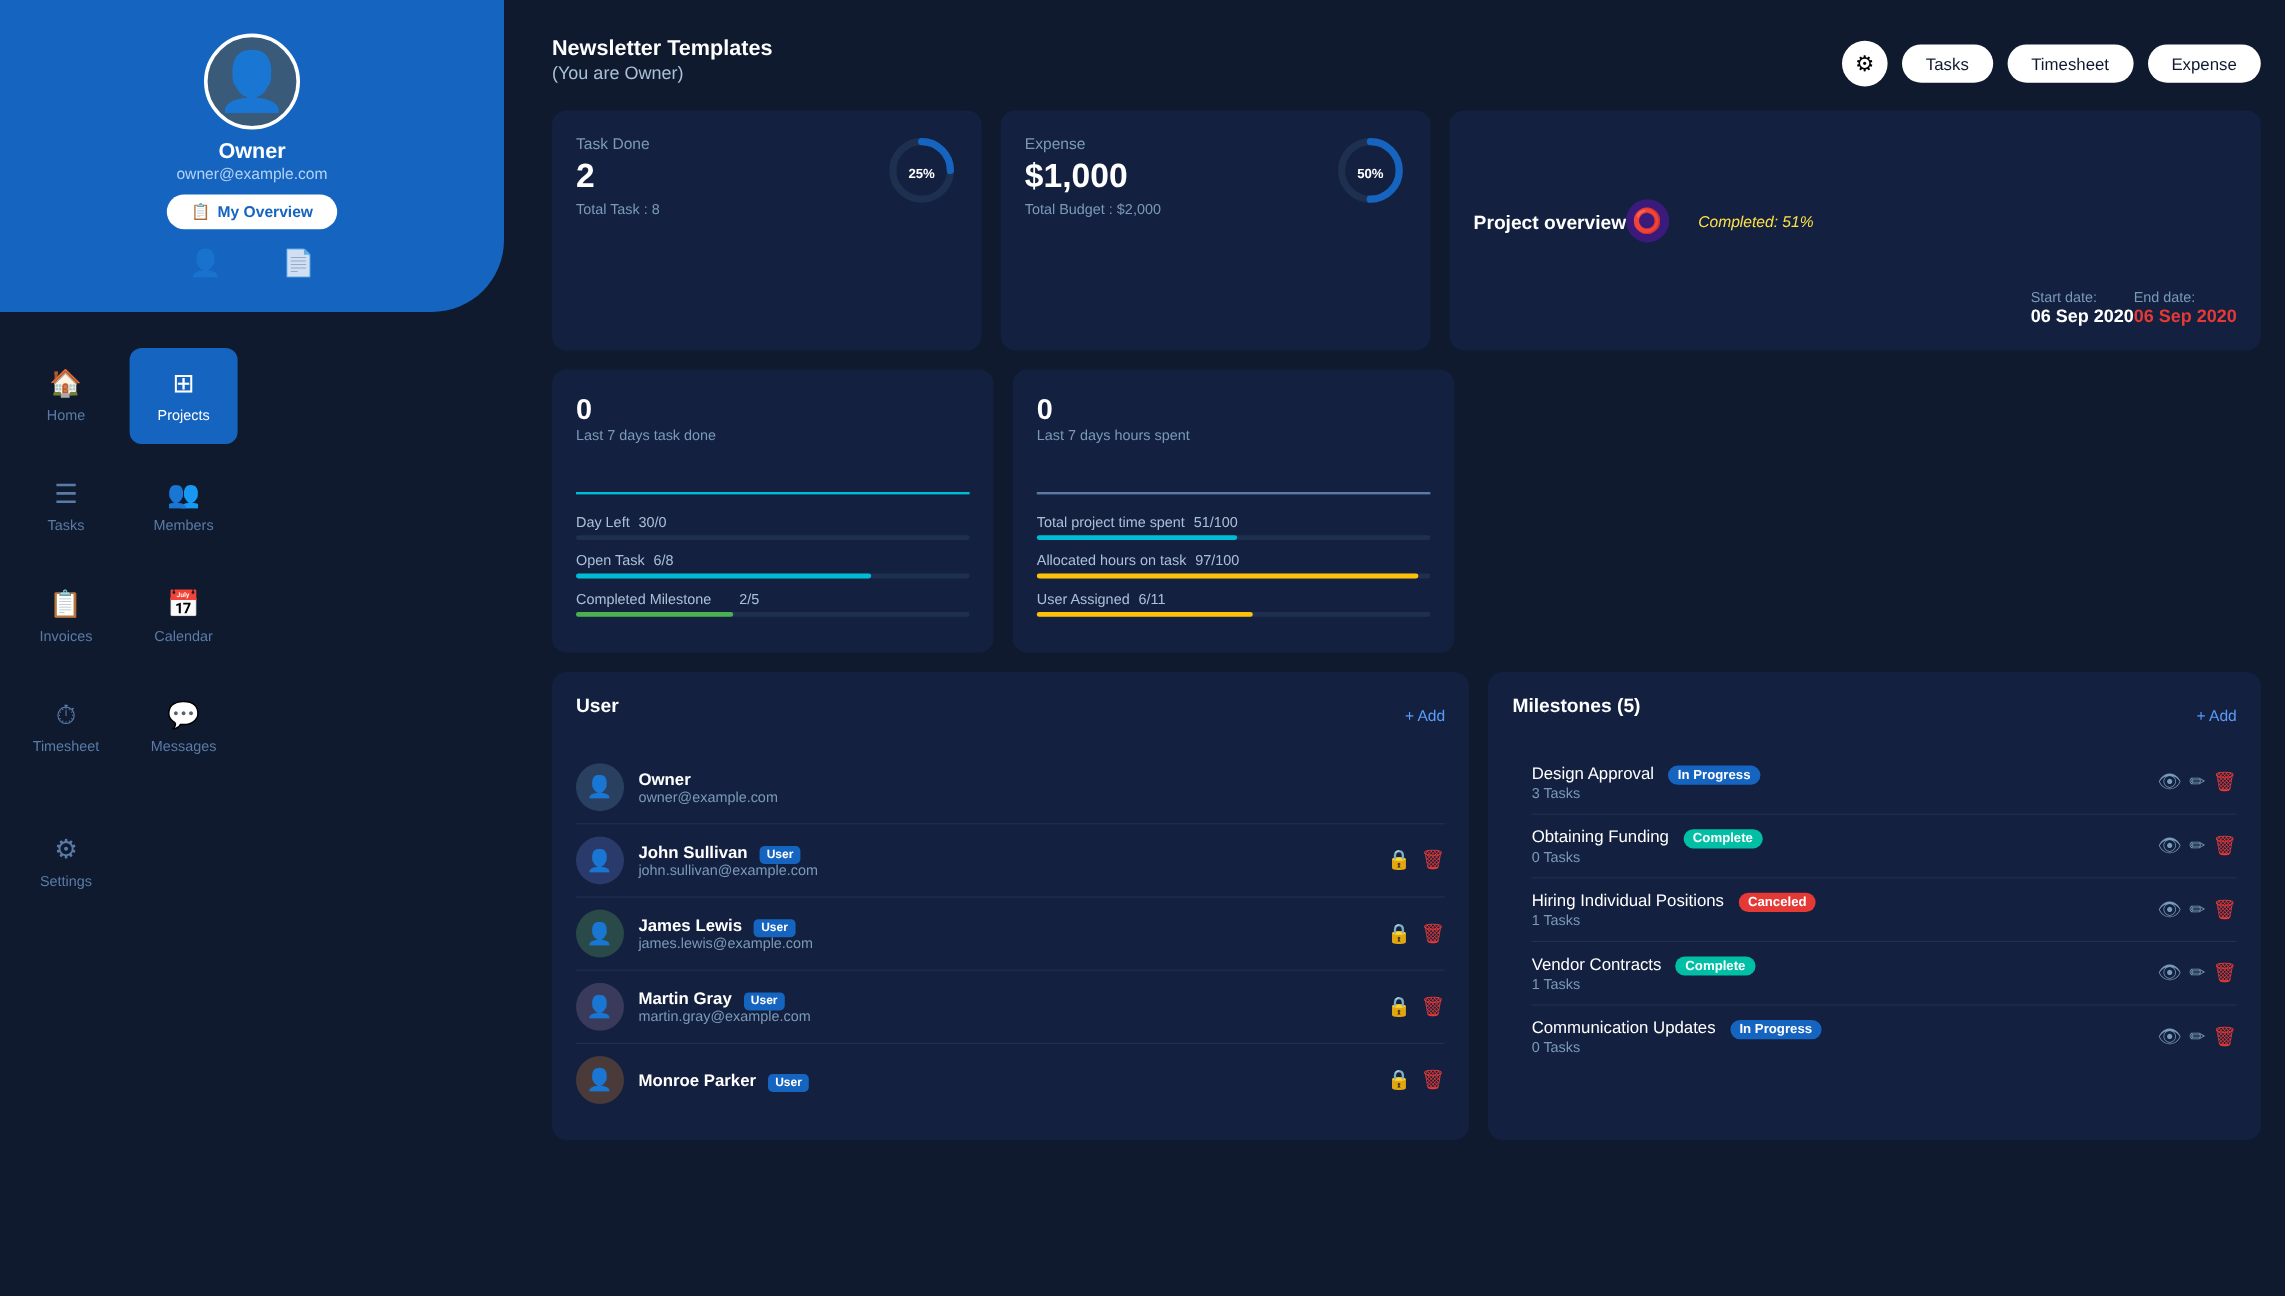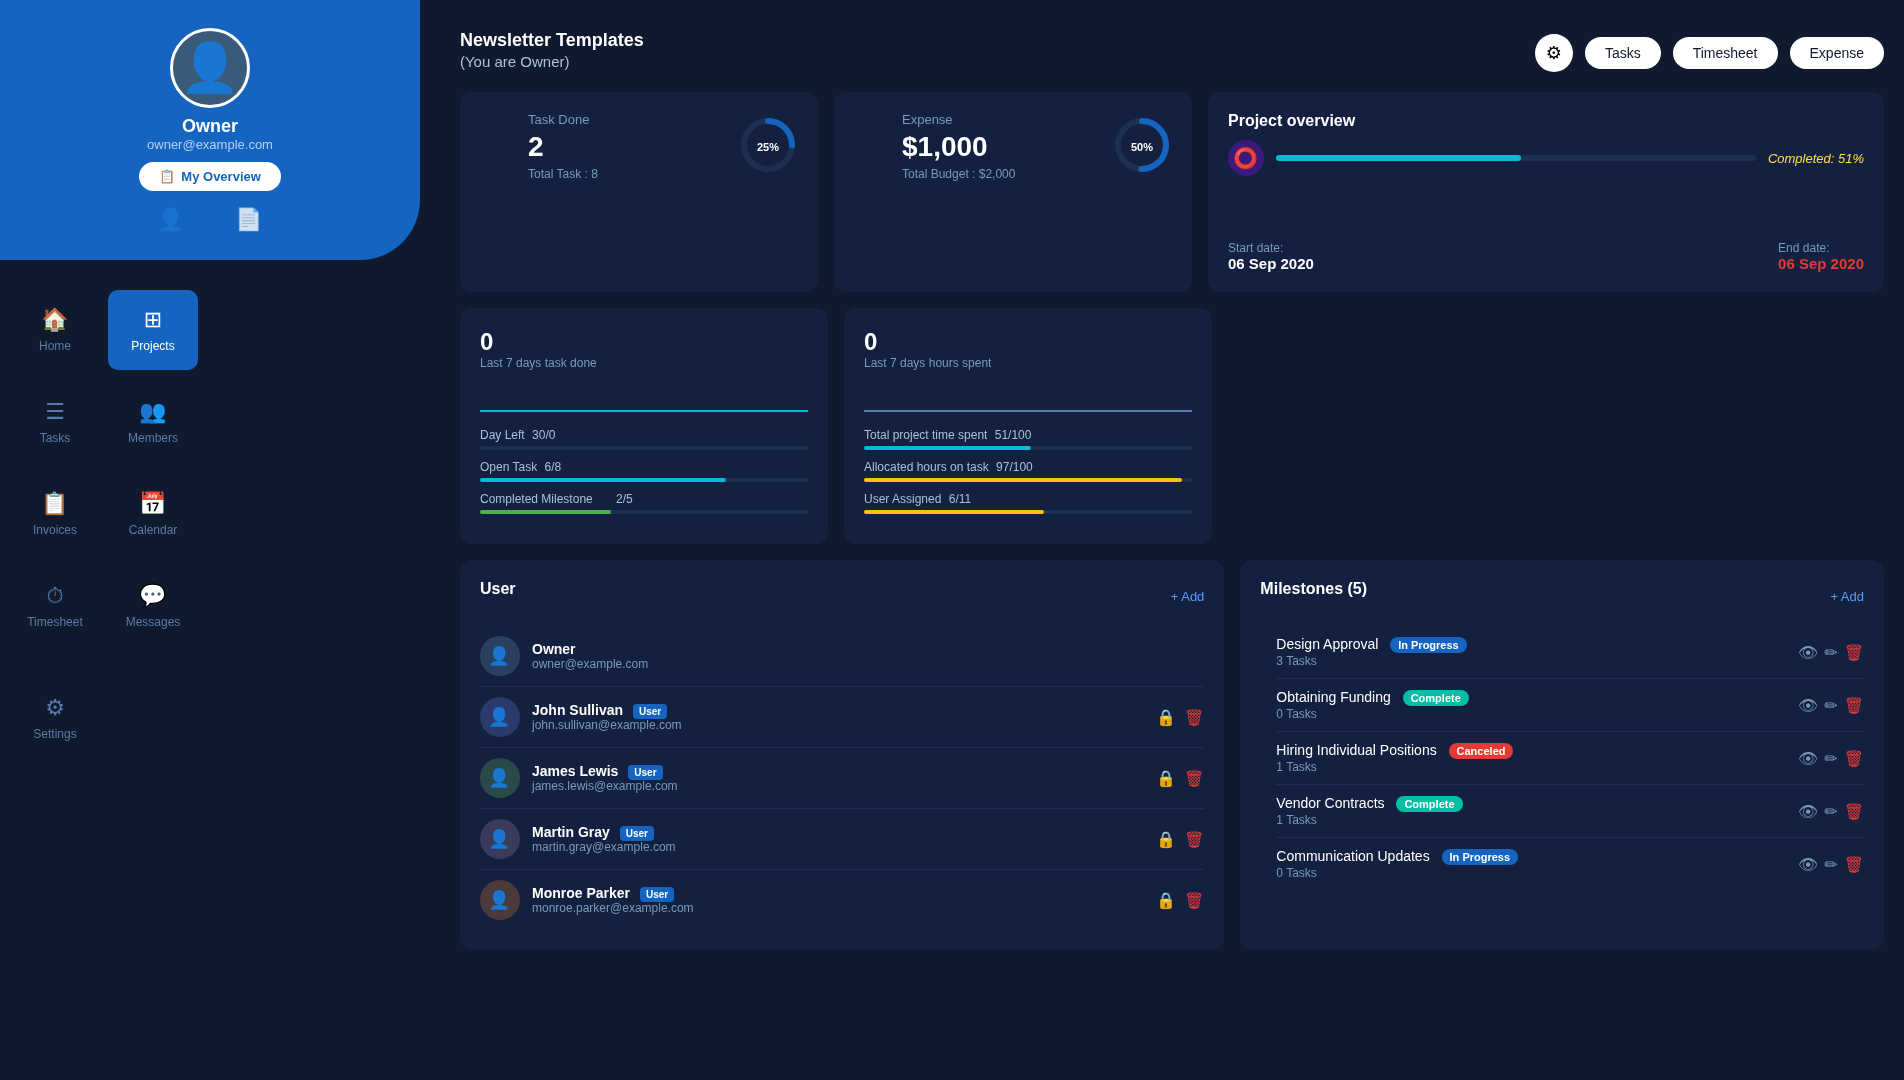--- a/index.html
+++ b/index.html
@@ -64,21 +64,21 @@
 
     .stat-label { font-size: 13px; color: #7a9ab8; margin-bottom: 4px; }
     .stat-value { font-size: 28px; font-weight: 700; color: #fff; }
     .stat-sub { font-size: 12px; color: #7a9ab8; margin-top: 4px; }
 
     
     .circular-wrap { position: relative; display: inline-block; }
     .circular-progress {
       width: 60px; height: 60px;
     }
-    .stat-header { display: flex; justify-content: space-between; align-items: center; margin-left: 48px; }
+    .stat-header { display: flex; justify-content: space-between; align-items: flex-start; }
 
     
     .middle-row { display: flex; gap: 16px; margin-bottom: 16px; }
     .middle-card { flex: 1; }
 
     .zero-val { font-size: 24px; font-weight: 700; color: #fff; }
     .zero-label { font-size: 12px; color: #7a9ab8; margin-bottom: 12px; }
 
     .progress-line { margin-bottom: 10px; }
     .progress-label { font-size: 12px; color: #aac0d8; margin-bottom: 4px; }
@@ -249,21 +249,21 @@
         <div class="circular-wrap" style="position:relative;">
           <svg class="circular-progress donut-svg" viewBox="0 0 60 60">
             <circle cx="30" cy="30" r="24" fill="none" stroke="#1e3050" stroke-width="6"></circle>
             <circle cx="30" cy="30" r="24" fill="none" stroke="#1565c0" stroke-width="6" stroke-dasharray="75.4 75.4" stroke-linecap="round"></circle>
           </svg>
           <div style="position:absolute;top:50%;left:50%;transform:translate(-50%,-50%);font-size:11px;font-weight:700;color:#fff;">50%</div>
         </div>
       </div>
     </div>
 
-    <div class="card project-overview-card" style="display:flex;flex-direction:column;min-height:200px;">
+    <div class="card project-overview-card" style="display:flex;min-height:200px;">
       <div class="po-header">
         <div class="po-title">Project overview</div>
       </div>
       <div class="po-progress-row">
         <div class="po-avatar">
           <span>⭕</span>
         </div>
         <div class="po-bar-wrap">
           <div class="po-bar-fill" style="width:51%;"></div>
         </div>
@@ -405,21 +405,20 @@
         <div class="user-actions">
           <span class="user-action-btn lock-icon">🔒</span>
           <span class="user-action-btn trash-icon">🗑</span>
         </div>
       </div>
 
       <div class="user-row">
         <div class="user-avatar" style="background:#4a3a3a;">👤</div>
         <div class="user-info">
           <div class="user-name">Monroe Parker <span class="user-badge">User</span></div>
-          <div class="user-email">monroe.parker@example.com</div>
         </div>
         <div class="user-actions">
           <span class="user-action-btn lock-icon">🔒</span>
           <span class="user-action-btn trash-icon">🗑</span>
         </div>
       </div>
     </div>
 
     <div class="card milestone-card">
       <div class="section-header">

